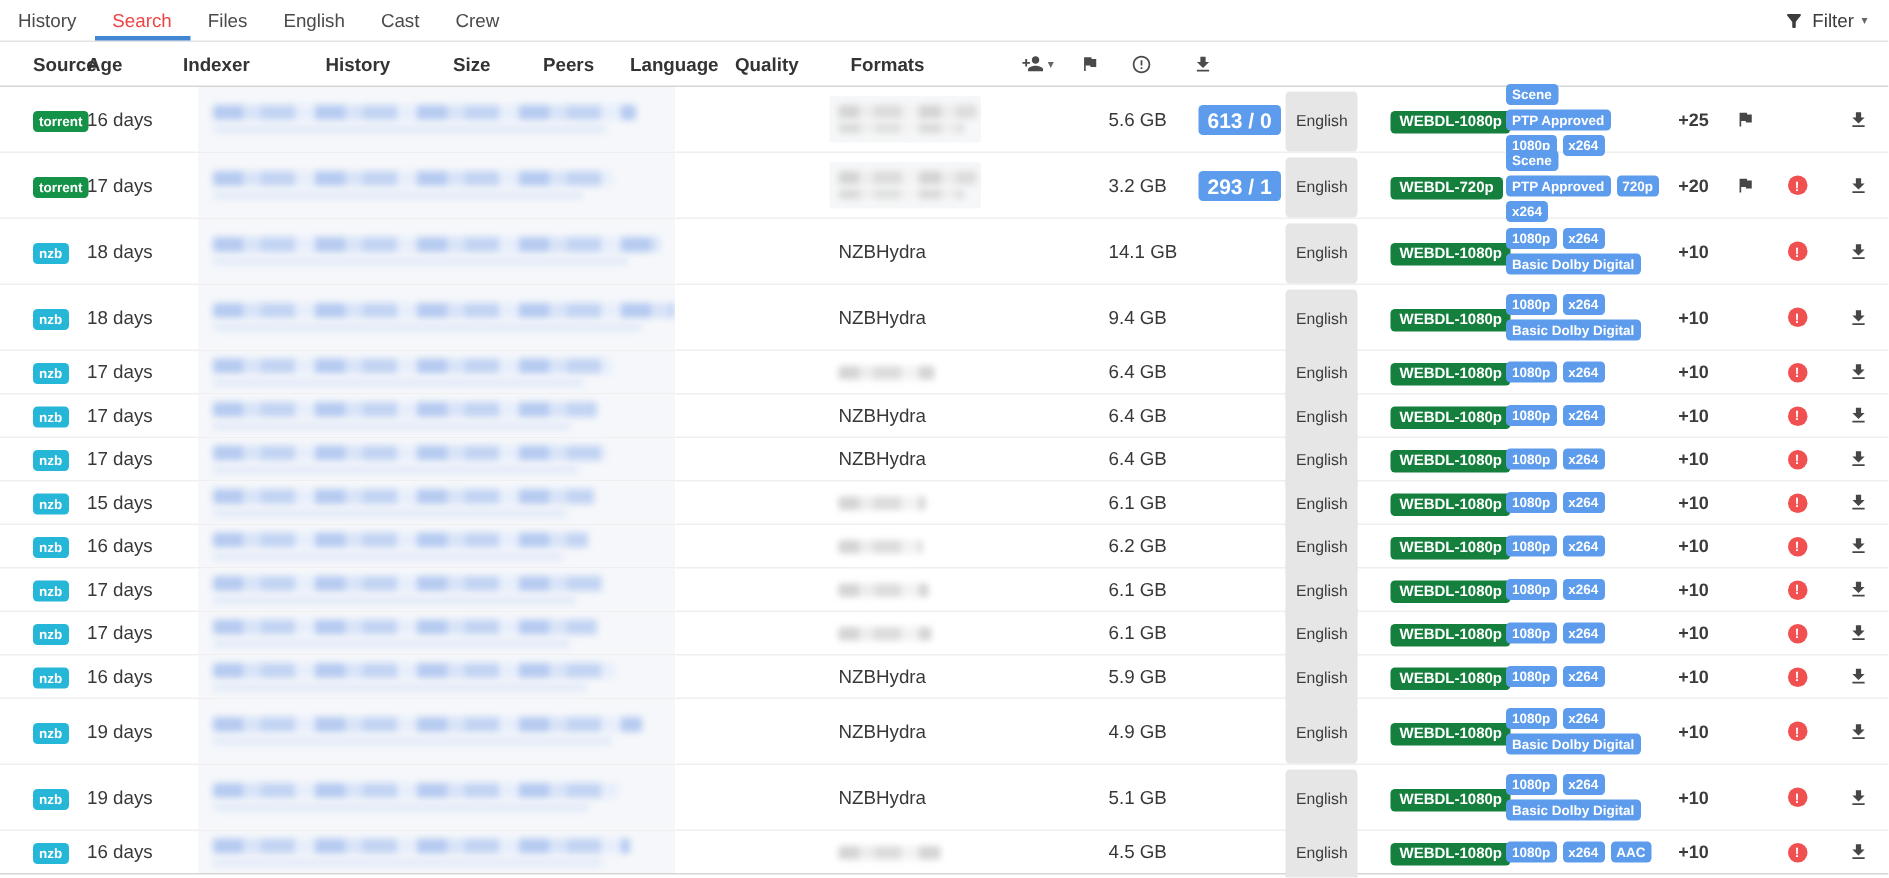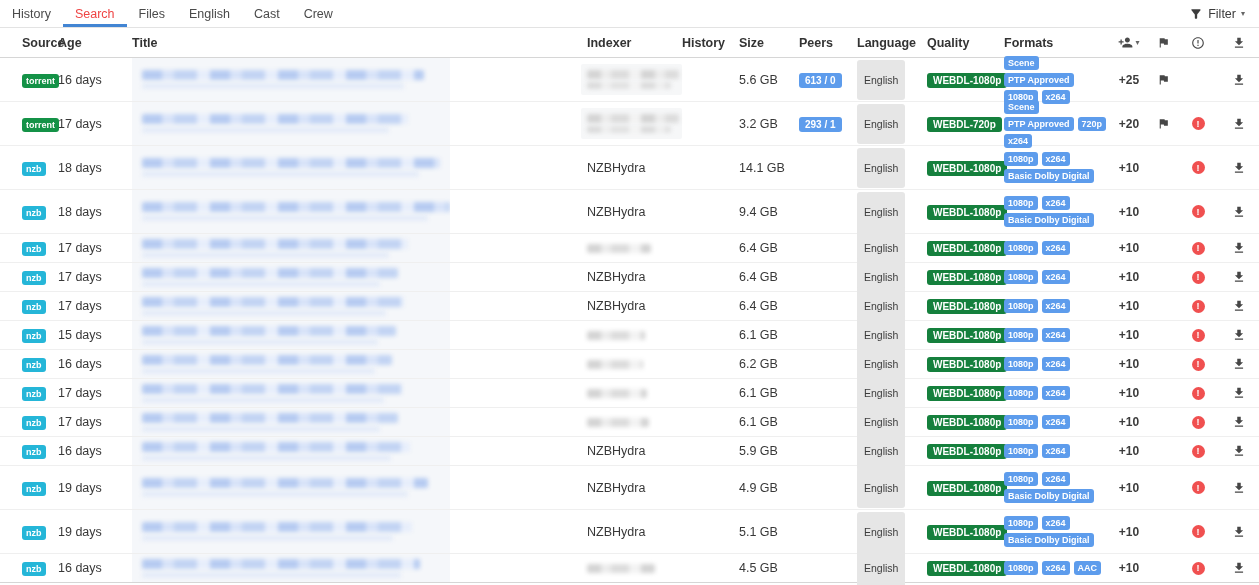--- a/index.html
+++ b/index.html
@@ -19,37 +19,37 @@
   .row { display: flex; align-items: center; height: 29px; border-bottom: 1px solid #efefef; font-size: 12.5px; }
   .row.tall { height: 44px; }
   #results-body .row:last-child { border-bottom: 1px solid #d6d6d6; }
 
   .cell { flex: 0 0 auto; }
   .col-source   { width: 58px;  padding-left: 22px; }
   .col-age      { width: 64px; }
   .col-title    { flex: 1 1 auto; display: flex; align-items: center; height: 100%; padding-left: 10px; }
   .col-indexer  { width: 95px; }
   .col-history  { width: 57px; }
-  .col-size     { width: 60px; }
+  .col-size     { width: 60px; margin-left: 28px; }
   .col-peers    { width: 58px; }
   .col-language { width: 70px; }
   .col-quality  { width: 77px; }
   .col-formats  { width: 105px; display: flex; flex-wrap: wrap; gap: 3px 4px; align-items: center; padding-right: 2px; }
   .col-score    { width: 40px; text-align: center; font-weight: 700; color: #3c3c3c; font-size: 12px; }
   .col-flag     { width: 28px; display: flex; justify-content: center; align-items: center; }
   .col-info     { width: 42px; display: flex; justify-content: center; align-items: center; }
   .col-download { width: 40px; display: flex; justify-content: center; align-items: center; cursor: pointer; }
   .thead .col-title { align-items: center; }
   .thead .cell { cursor: pointer; }
 
   
   .badge-proto { font-size: 9px; font-weight: 700; color: #fff; padding: 2px 4px; border-radius: 3px; }
   .badge-proto.torrent { background: #149247; }
   .badge-proto.nzb { background: #25b6d8; }
-  .badge-peers { background: #5d9cec; color: #fff; font-size: 10px; font-weight: 700; padding: 2px 6px; border-radius: 3px; }
+  .badge-peers { background: #5d9cec; color: #fff; font-size: 14px; font-weight: 700; padding: 2px 6px; border-radius: 3px; }
   .badge-lang { background: #e6e6e6; color: #3c3c3c; font-size: 10.5px; padding: 14px 7px; border-radius: 3px; }
   .badge-quality { background: #15803d; color: #fff; font-size: 10px; font-weight: 700; padding: 2px 6px; border-radius: 3px; white-space: nowrap; }
   .badge-format { background: #5d9cec; color: #fff; font-size: 9px; font-weight: 700; padding: 2px 4px; border-radius: 3px; white-space: nowrap; }
 
   .err-circle { width: 13px; height: 13px; border-radius: 50%; background: #f05050; color: #fff;
     font-size: 9px; font-weight: 700; display: flex; align-items: center; justify-content: center; cursor: pointer; }
 
   
   .redact-panel { width: 318px; height: 100%; background: #f5f7fa; display: flex; flex-direction: column;
     justify-content: center; gap: 3px; padding-left: 10px; overflow: hidden; }
@@ -83,21 +83,20 @@
         </svg>
     </span>
     <span>Filter</span>
     <span class="caret">▾</span>
   </div>
 </div>
 
 <div class="thead">
   <div class="cell col-source">Source</div>
   <div class="cell col-age">Age</div>
-  <div class="cell col-title">Title</div>
   <div class="cell col-indexer">Indexer</div>
   <div class="cell col-history">History</div>
   <div class="cell col-size">Size</div>
   <div class="cell col-peers">Peers</div>
   <div class="cell col-language">Language</div>
   <div class="cell col-quality">Quality</div>
   <div class="cell col-formats">Formats</div>
   <div class="cell col-score" style="display:flex;justify-content:center;align-items:center;gap:2px;">
     <span class="icon-dim">
       <svg width="15" height="15" viewBox="0 0 24 24" fill="#4a4a4a">

